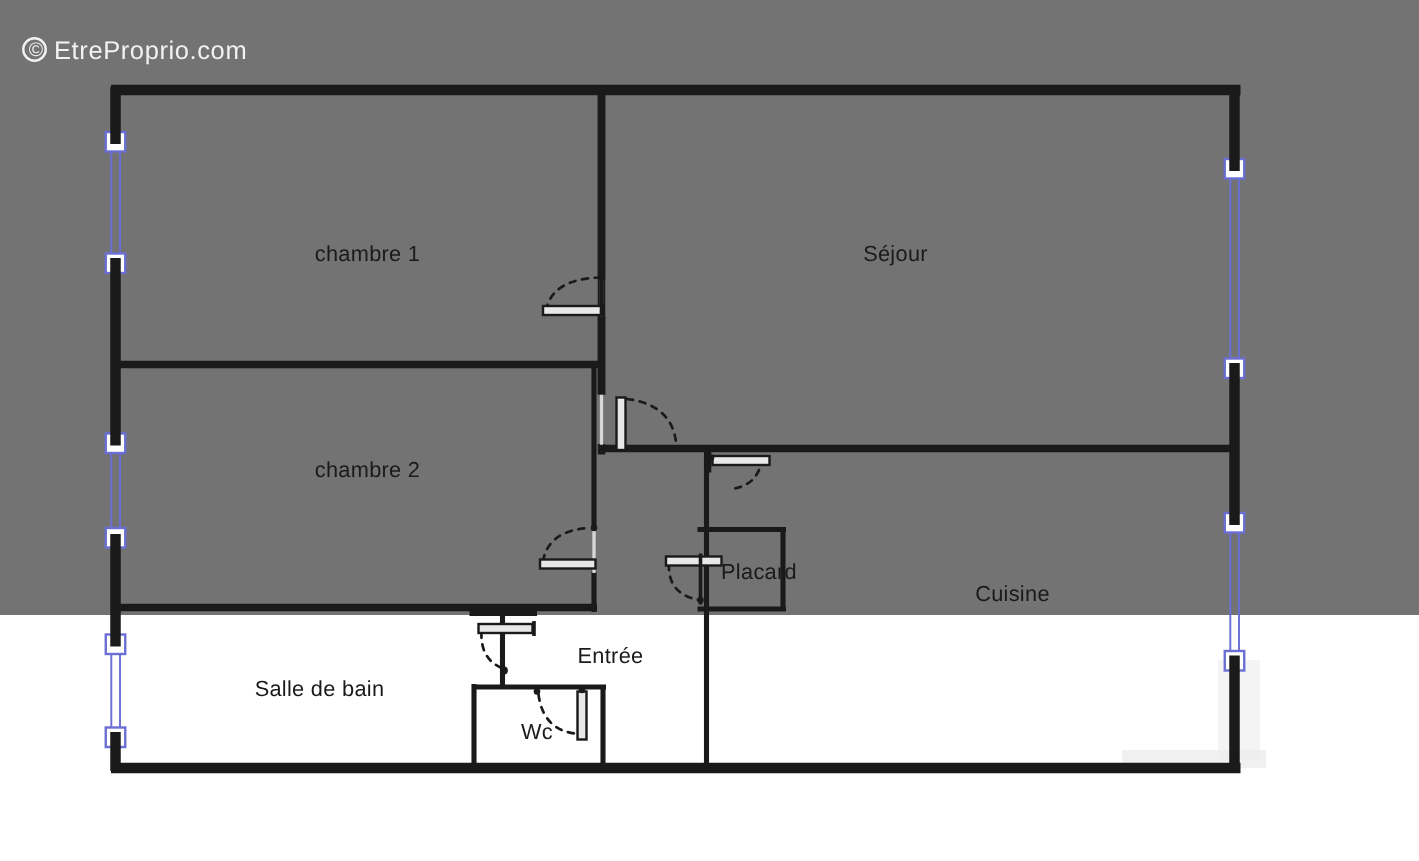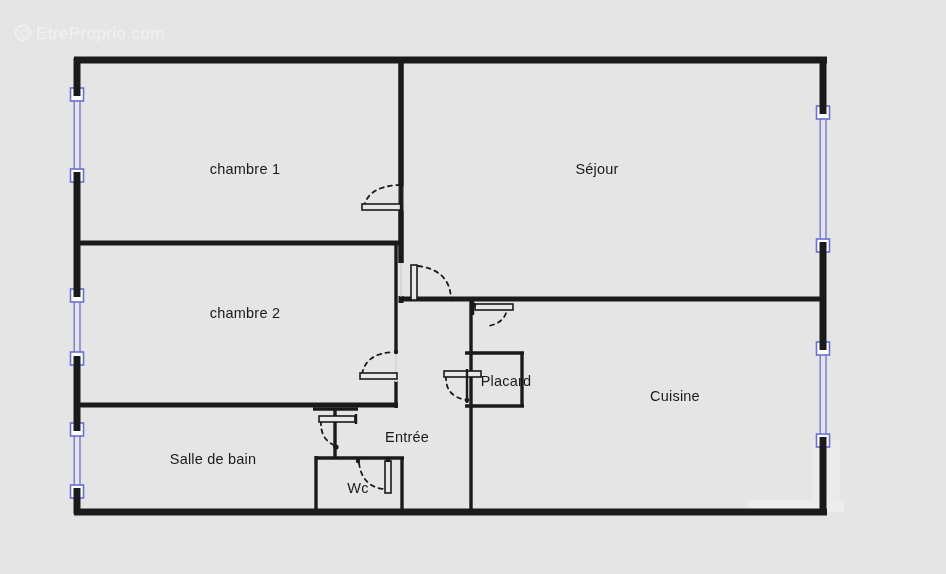--- a/index.html
+++ b/index.html
@@ -12,22 +12,22 @@
     width: 946px;
     height: 574px;
     font-family: "Liberation Sans", sans-serif;
     position: relative;
     overflow: hidden;
   }
   #floorplan-root {
     position: absolute;
     left: 0; top: 0;
     width: 946px;
-    height: 574px;
-    background: #e5e5e5;
+    height: 410px;
+    background: #737373;
   }
   svg#plan-svg {
     display: block;
     width: 946px;
     height: 574px;
   }
   .room-label {
     font-family: "Liberation Sans", sans-serif;
     font-size: 14.5px;
     fill: #1a1a1a;

